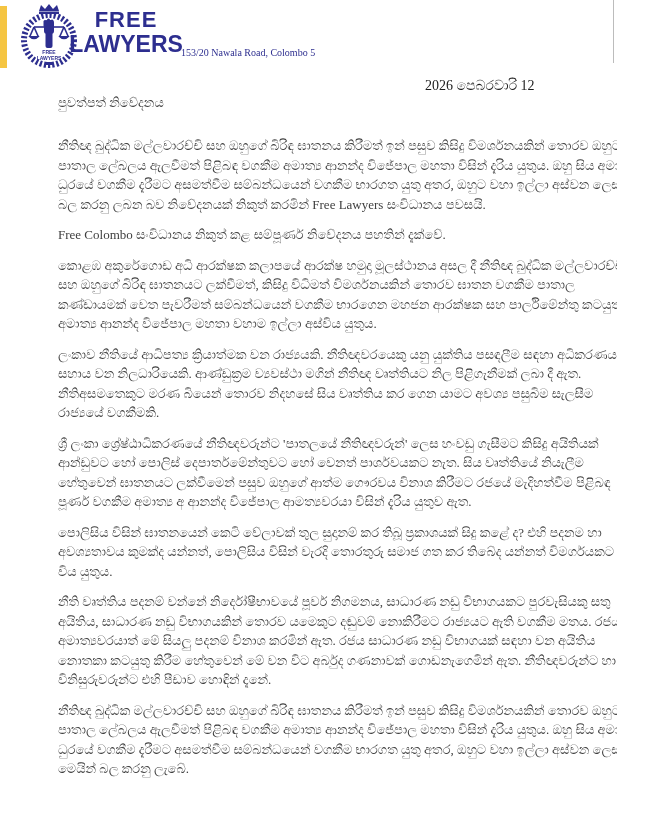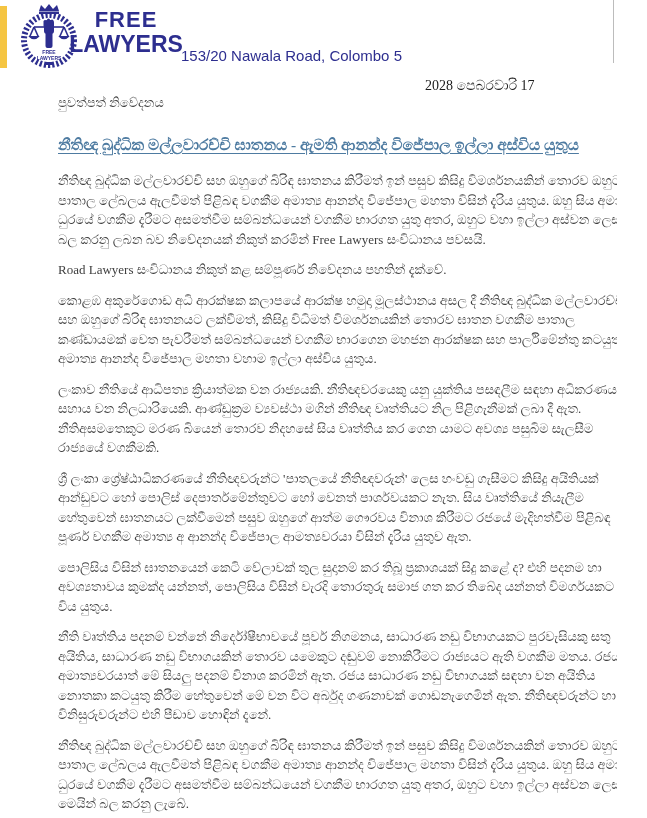--- a/index.html
+++ b/index.html
@@ -23,22 +23,22 @@
     position:absolute;left:78px;top:9px;width:96px;
     display:flex;flex-direction:column;align-items:center;
     color:#2D2E8F;
     font-family:"Liberation Sans","DejaVu Sans",sans-serif;
     font-weight:bold;line-height:1.0;
   }
   .wordmark-l1{font-size:22px;letter-spacing:1px;}
   .wordmark-l2{font-size:23px;margin-top:2px;letter-spacing:0px;}
   .address{
     position:absolute;left:181px;top:47px;
-    font-size:15px;color:#2D2E8F;
-    font-family:Liberation Sans, sans-serif;
+    font-size:10px;color:#2D2E8F;
+    font-family:Liberation Serif, serif;
   }
   .date{
     position:absolute;left:425px;top:78px;
     font-size:14px;color:#1b1b1b;
   }
   .doc-type{
     position:absolute;left:58px;top:95px;
     font-size:13px;color:#3e3e3e;text-align:center;
   }
   .content{
@@ -103,29 +103,28 @@
     <rect x="24" y="60" width="8" height="3" fill="#2D2E8F"></rect>
   </svg>
 
   <div class="wordmark">
     <span class="wordmark-l1">FREE</span>
     <span class="wordmark-l2">LAWYERS</span>
   </div>
 
   <div class="address">153/20 Nawala Road, Colombo 5</div>
 
-  <div class="date">2028 පෙබරවාරි 17</div>
+  <div class="date">2026 පෙබරවාරි 12</div>
 
   <div class="doc-type">පුවත්පත් නිවේදනය</div>
 
   <div class="content">
-    <h1 class="title">නීතිඥ බුද්ධික මල්ලවාරච්චි ඝාතනය - ඇමති ආනන්ද විජේපාල ඉල්ලා අස්විය යුතුය</h1>
 
     <p class="para">නීතිඥ බුද්ධික මල්ලවාරච්චි සහ ඔහුගේ බිරිඳ ඝාතනය කිරීමත් ඉන් පසුව කිසිදු විමර්ශනයකින් තොරව ඔහුට පාතාල ලේබලය ඇලවීමත් පිළිබඳ වගකීම අමාත්‍ය ආනන්ද විජේපාල මහතා විසින් දැරිය යුතුය. ඔහු සිය අමාත්‍ය ධුරයේ වගකීම දැරීමට අසමත්වීම සම්බන්ධයෙන් වගකීම භාරගත යුතු අතර, ඔහුට වහා ඉල්ලා අස්වන ලෙස බල කරනු ලබන බව නිවේදනයක් නිකුත් කරමින් Free Lawyers සංවිධානය පවසයි.</p>
-    <p class="para">Road Lawyers සංවිධානය නිකුත් කළ සම්පූර්ණ නිවේදනය පහතින් දැක්වේ.</p>
+    <p class="para">Free Colombo සංවිධානය නිකුත් කළ සම්පූර්ණ නිවේදනය පහතින් දැක්වේ.</p>
     <p class="para">කොළඹ අකුරේගොඩ අධි ආරක්ෂක කලාපයේ ආරක්ෂ හමුදා මූලස්ථානය අසල දී නීතිඥ බුද්ධික මල්ලවාරච්චි සහ ඔහුගේ බිරිඳ ඝාතනයට ලක්වීමත්, කිසිදු විධිමත් විමර්ශනයකින් තොරව ඝාතන වගකීම පාතාල කණ්ඩායමක් වෙත පැවරීමත් සම්බන්ධයෙන් වගකීම භාරගෙන මහජන ආරක්ෂක සහ පාර්ලිමේන්තු කටයුතු අමාත්‍ය ආනන්ද විජේපාල මහතා වහාම ඉල්ලා අස්විය යුතුය.</p>
     <p class="para">ලංකාව නීතියේ ආධිපත්‍ය ක්‍රියාත්මක වන රාජ්‍යයකි. නීතිඥවරයෙකු යනු යුක්තිය පසඳලීම සඳහා අධිකරණයට සහාය වන නිලධාරියෙකි. ආණ්ඩුක්‍රම ව්‍යවස්ථා මගින් නීතිඥ වෘත්තියට නිල පිළිගැනීමක් ලබා දී ඇත. නීතිඅසමතෙකුට මරණ බියෙන් තොරව නිදහසේ සිය වෘත්තිය කර ගෙන යාමට අවශ්‍ය පසුබිම සැලසීම රාජ්‍යයේ වගකීමකි.</p>
     <p class="para">ශ්‍රී ලංකා ශ්‍රේෂ්ඨාධිකරණයේ නීතිඥවරුන්ට 'පාතලයේ නීතිඥවරුන්' ලෙස හංවඩු ගැසීමට කිසිදු අයිතියක් ආන්ඩුවට හෝ පොලිස් දෙපාර්තමේන්තුවට හෝ වෙනත් පාර්ශවයකට නැත. සිය වෘත්තියේ නියැලීම හේතුවෙන් ඝාතනයට ලක්වීමෙන් පසුව ඔහුගේ ආත්ම ගෞරවය විනාශ කිරීමට රජයේ මැදිහත්වීම පිළිබඳ පූර්ණ වගකීම අමාත්‍ය අ ආනන්ද විජේපාල ආමත්‍යවරයා විසින් දැරිය යුතුව ඇත.</p>
     <p class="para">පොලිසිය විසින් ඝාතනයෙන් කෙටි වේලාවක් තුල සුදානම් කර තිබූ ප්‍රකාශයක් සිදු කළේ ද? එහි පදනම හා අවශ්‍යතාවය කුමක්ද යන්නත්, පොලිසිය විසින් වැරදි තොරතුරු සමාජ ගත කර තිබේද යන්නත් විමර්ගයකට ලක් විය යුතුය.</p>
     <p class="para">නීති වෘත්තිය පදනම් වන්නේ නිර්දෝෂීභාවයේ පූර්ව නිගමනය, සාධාරණ නඩු විභාගයකට පුරවැසියකු සතු අයිතිය, සාධාරණ නඩු විභාගයකින් තොරව යමෙකුට දඬුවම් නොකිරීමට රාජ්‍යයට ඇති වගකීම මතය. රජයත් අමාත්‍යවරයාත් මේ සියලු පදනම් විනාශ කරමින් ඇත. රජය සාධාරණ නඩු විභාගයක් සඳහා වන අයිතිය නොතකා කටයුතු කිරීම හේතුවෙන් මේ වන විට අර්බුද ගණනාවක් ගොඩනැගෙමින් ඇත. නීතිඥවරුන්ට හා විනිසුරුවරුන්ට එහි පීඩාව හොඳින් දැනේ.</p>
     <p class="para">නීතිඥ බුද්ධික මල්ලවාරච්චි සහ ඔහුගේ බිරිඳ ඝාතනය කිරීමත් ඉන් පසුව කිසිදු විමර්ශනයකින් තොරව ඔහුට පාතාල ලේබලය ඇලවීමත් පිළිබඳ වගකීම අමාත්‍ය ආනන්ද විජේපාල මහතා විසින් දැරිය යුතුය. ඔහු සිය අමාත්‍ය ධුරයේ වගකීම දැරීමට අසමත්වීම සම්බන්ධයෙන් වගකීම භාරගත යුතු අතර, ඔහුට වහා ඉල්ලා අස්වන ලෙස මෙයින් බල කරනු ලැබේ.</p>
 
   </div>
 
 </div>

